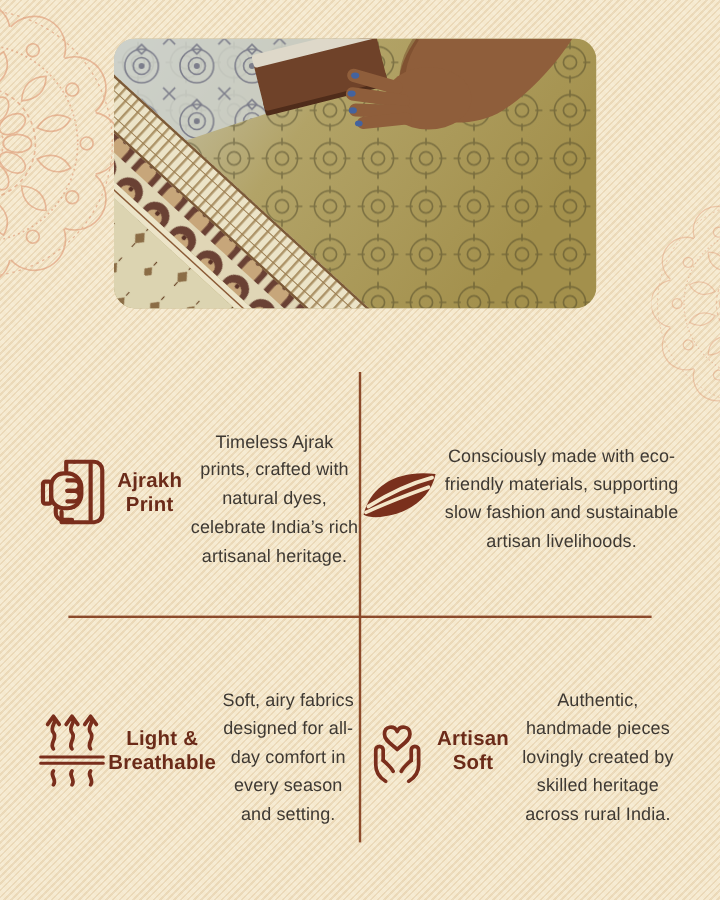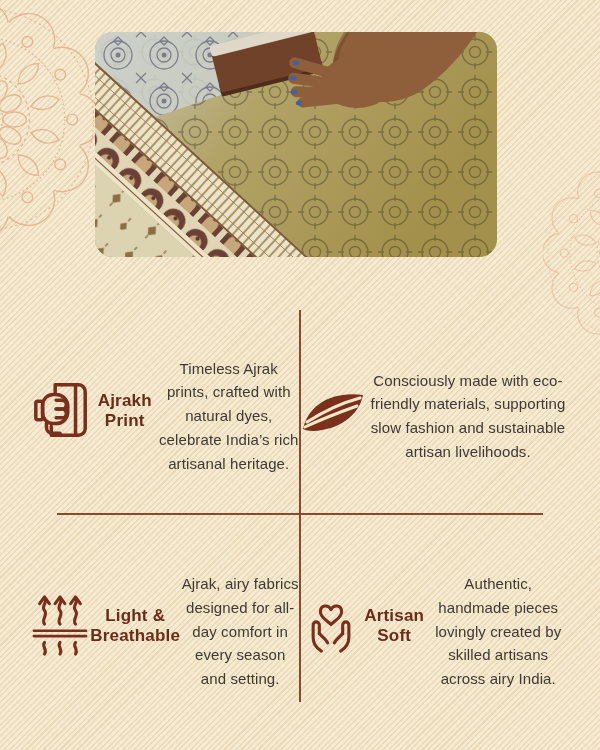--- a/index.html
+++ b/index.html
@@ -246,31 +246,31 @@
           <path d="M26 11 L31 4 L36 11"></path>
           <path d="M47 32 c-4 -5 4 -9 0 -14 c-4 -5 4 -9 0 -12"></path>
           <path d="M42 11 L47 4 L52 11"></path>
           <path d="M4 39 h54 M4 44.5 h54" stroke-width="2.6"></path>
           <path d="M15 51 c-3.5 4 3.5 7.5 0 12"></path>
           <path d="M31 51 c-3.5 4 3.5 7.5 0 12"></path>
           <path d="M47 51 c-3.5 4 3.5 7.5 0 12"></path>
         </svg>
       </div>
       <h3>Light &amp; Breathable</h3>
-      <p>Ajrak, airy fabrics designed for all-day comfort in every season and setting.</p>
+      <p>Soft, airy fabrics designed for all-day comfort in every season and setting.</p>
     </section>
 
     <section class="cell cell-4 bottom">
       <div class="icon-box">
         <svg class="feat-icon" viewBox="0 0 64 58" width="62" height="56" stroke-width="3.2">
           <path d="M32 13 c-2.5 -5.5 -11 -5 -11 2.5 c0 5.5 6.5 8.5 11 13 c4.5 -4.5 11 -7.5 11 -13 c0 -7.5 -8.5 -8 -11 -2.5 z"></path>
           <path d="M22 56 c-5 -3 -8.5 -8 -8.5 -14 v-13 a3.2 3.2 0 0 1 6.4 0 v9"></path>
           <path d="M20 38 c3 3 6.5 5.5 8.5 9.5"></path>
           <path d="M42 56 c5 -3 8.5 -8 8.5 -14 v-13 a3.2 3.2 0 0 0 -6.4 0 v9"></path>
           <path d="M44 38 c-3 3 -6.5 5.5 -8.5 9.5"></path>
         </svg>
       </div>
       <h3>Artisan Soft</h3>
-      <p>Authentic, handmade pieces lovingly created by skilled artisans across airy India.</p>
+      <p>Authentic, handmade pieces lovingly created by skilled heritage across rural India.</p>
     </section>
 
   </div>
 </div>
 
 </body></html>

